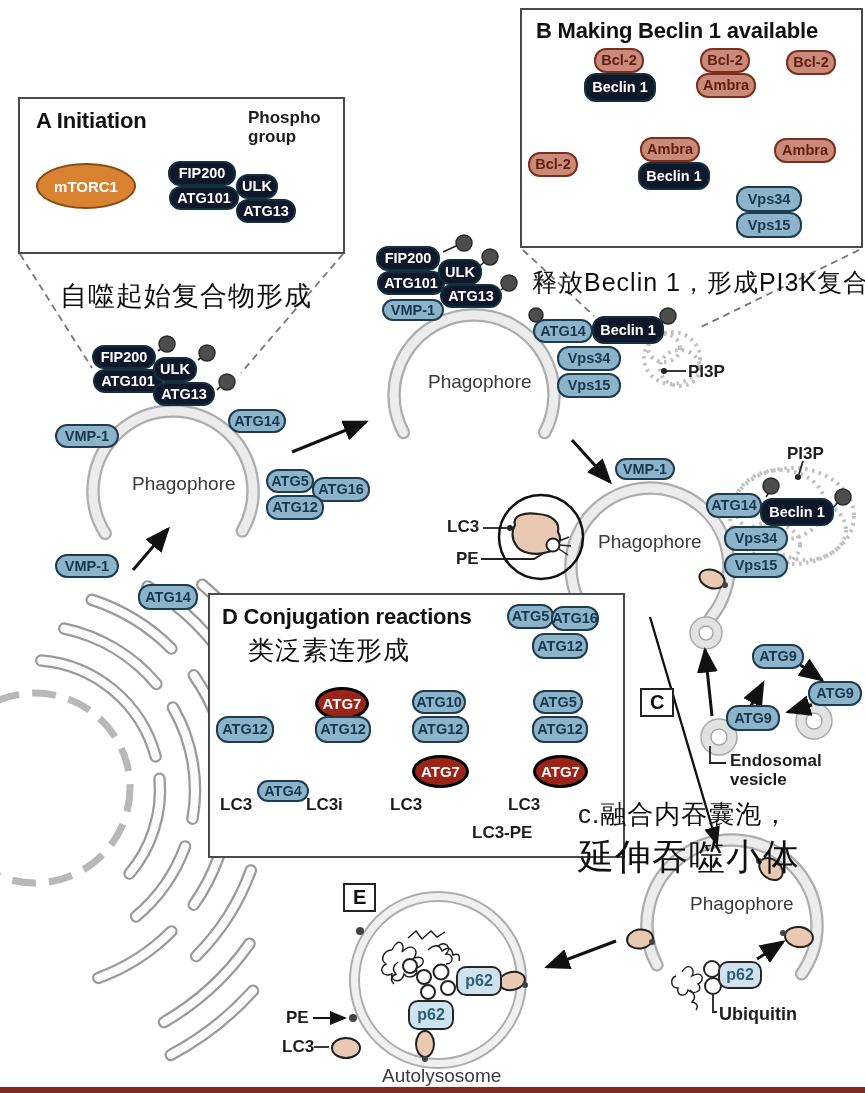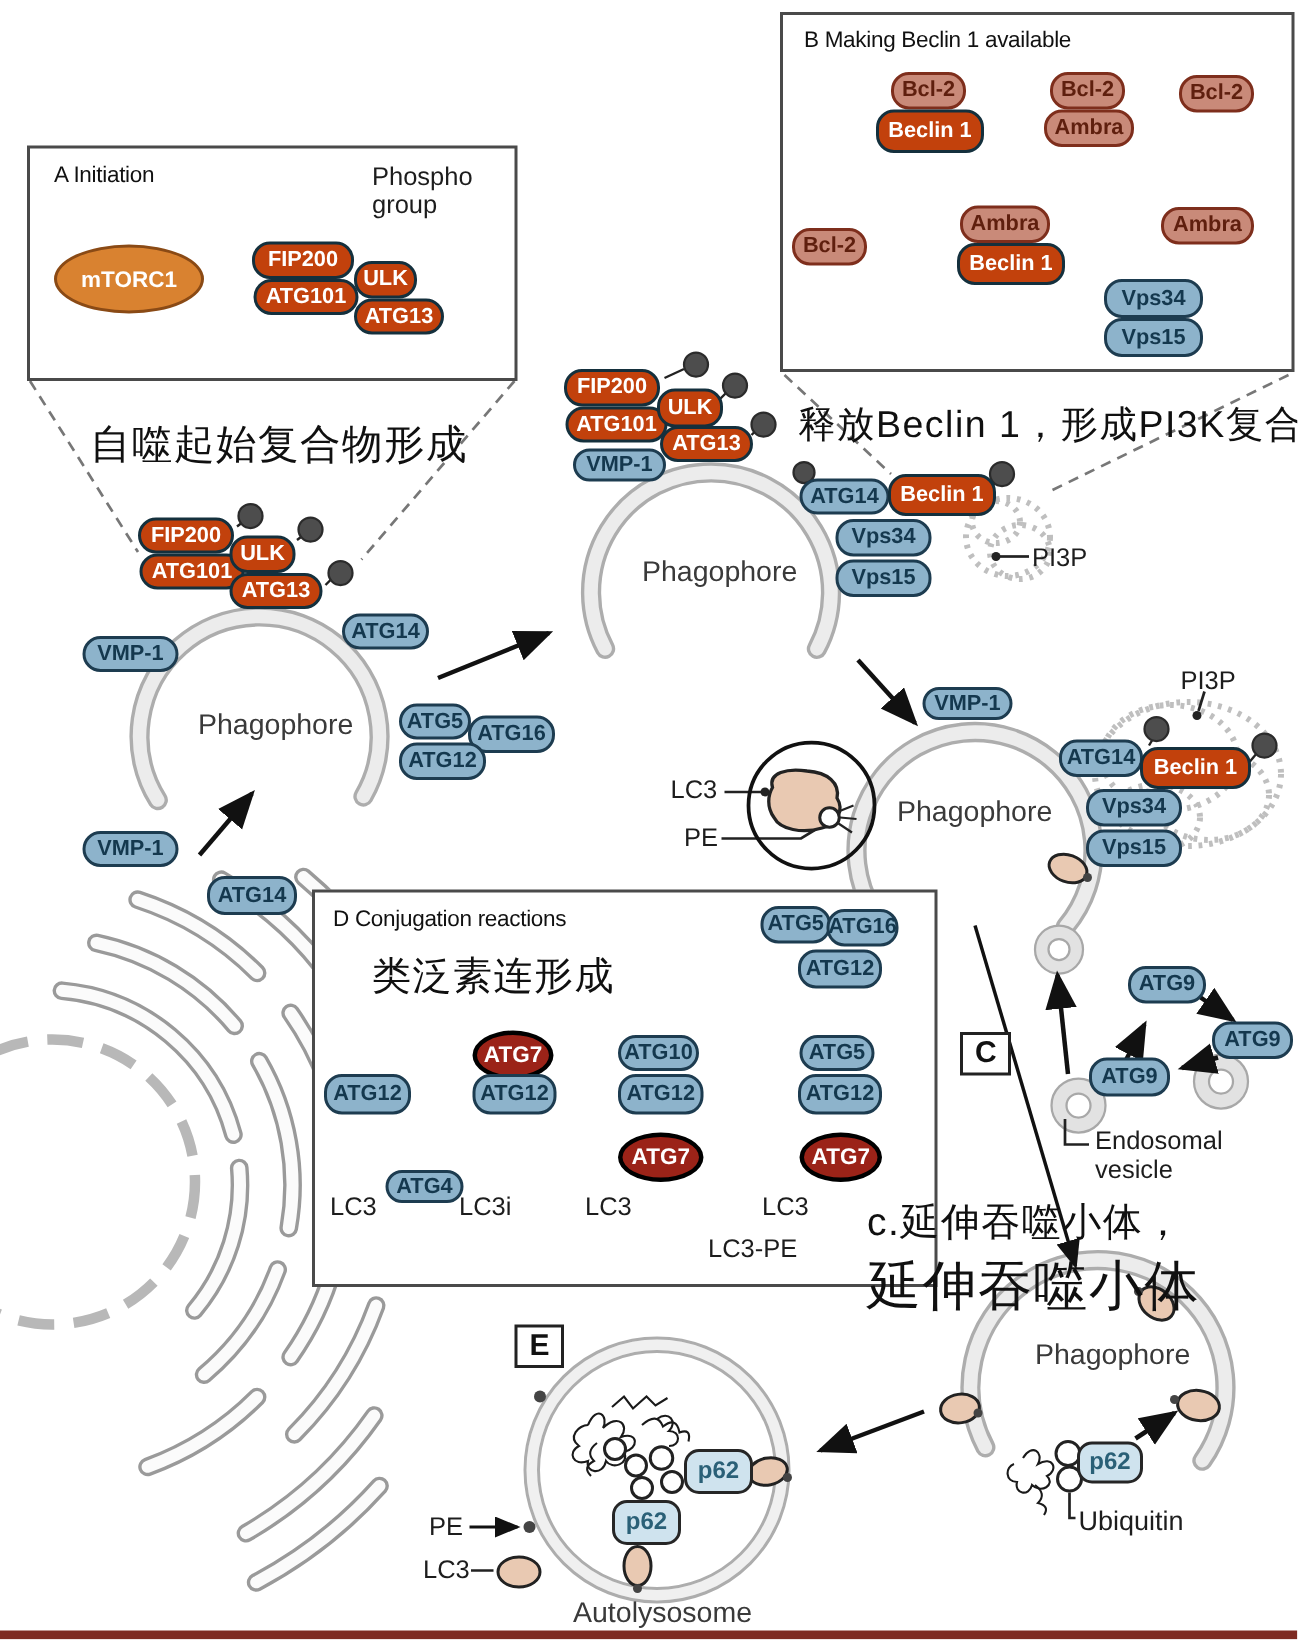--- a/index.html
+++ b/index.html
@@ -2,30 +2,30 @@
 <html><head>
 <meta charset="utf-8">
 <style>
   html,body{margin:0;padding:0;background:#fff;}
   #stage{position:relative;width:865px;height:1093px;background:#fff;overflow:hidden;
          font-family:"Liberation Sans", sans-serif;}
   #art{position:absolute;left:0;top:0;}
   .pill{position:absolute;display:flex;align-items:center;justify-content:center;
         font-weight:bold;white-space:nowrap;box-sizing:border-box;border-radius:12px;
         font-size:14.5px;line-height:1;z-index:3;}
-  .pd{background:#c2410c;border:2px solid #14303d;color:#fff;}
+  .pd{background:#0f172a;border:2px solid #14303d;color:#fff;}
   .pl{background:#8db3cb;border:2px solid #1d3c50;color:#14384e;}
   .ps{background:#c98a79;border:2px solid #7e2e1c;color:#5f1f0e;}
   .pr{background:#9b2318;border:3px solid #000000;color:#fff;border-radius:50%;font-size:15px;}
   .pp{background:#cfe3ee;border:2.5px solid #262626;color:#2a6077;border-radius:10px;font-size:16px;}
   .pe2{background:#d98230;border:2px solid #8a4a15;color:#fff;border-radius:50%;font-size:15px;}
   .box{position:absolute;background:#fff;border:2px solid #4a4a4a;box-sizing:border-box;z-index:2;}
-  .bt{position:absolute;font-weight:normal;font-size:15px;color:#111;letter-spacing:-0.2px;z-index:3;}
+  .bt{position:absolute;font-weight:bold;font-size:22px;color:#111;letter-spacing:-0.2px;z-index:3;}
   .lbl{position:absolute;color:#3a3a3a;font-size:19px;z-index:3;white-space:nowrap;}
-  .sm{font-size:17px;color:#1d1d1d;}
+  .sm{font-size:17px;color:#1d1d1d;font-weight:bold;}
   .zh{position:absolute;color:#101010;font-size:27px;z-index:4;white-space:nowrap;letter-spacing:1px;}
   .tag{position:absolute;background:#fff;border:2.5px solid #222;font-weight:bold;font-size:20px;
        padding:1px 8px;color:#111;z-index:3;}
   #footerbar{position:absolute;left:0;bottom:0;width:865px;height:6px;background:#7e2a22;z-index:5;}
 </style>
 </head>
 <body>
 
 <div id="stage">
 
@@ -319,21 +319,21 @@
 <div class="pill ps" style="left:786px;top:50px;width:50px;height:25px">Bcl-2</div>
 <div class="pill ps" style="left:528px;top:152px;width:50px;height:25px">Bcl-2</div>
 <div class="pill ps" style="left:640px;top:137px;width:60px;height:25px">Ambra</div>
 <div class="pill pd" style="left:638px;top:162px;width:72px;height:28px">Beclin 1</div>
 <div class="pill ps" style="left:774px;top:138px;width:62px;height:25px">Ambra</div>
 <div class="pill pl" style="left:736px;top:186px;width:66px;height:26px">Vps34</div>
 <div class="pill pl" style="left:736px;top:212px;width:66px;height:26px">Vps15</div>
 
 <div class="zh" style="left:60px;top:278px">自噬起始复合物形成</div>
 <div class="zh" style="left:532px;top:266px;font-size:25px">释放Beclin 1，形成PI3K复合物</div>
-<div class="zh" style="left:578px;top:797px;font-size:26px">c.延伸吞噬小体，</div>
+<div class="zh" style="left:578px;top:797px;font-size:26px">c.融合内吞囊泡，</div>
 <div class="zh" style="left:578px;top:833px;font-size:36px">延伸吞噬小体</div>
 
 <div class="lbl" style="left:132px;top:473px">Phagophore</div>
 <div class="pill pd" style="left:92px;top:345px;width:64px;height:24px">FIP200</div>
 <div class="pill pd" style="left:93px;top:369px;width:70px;height:24px">ATG101</div>
 <div class="pill pd" style="left:153px;top:357px;width:44px;height:25px">ULK</div>
 <div class="pill pd" style="left:153px;top:382px;width:62px;height:24px">ATG13</div>
 <div class="pill pl" style="left:55px;top:424px;width:64px;height:24px">VMP-1</div>
 <div class="pill pl" style="left:228px;top:409px;width:58px;height:24px">ATG14</div>
 <div class="pill pl" style="left:266px;top:469px;width:48px;height:24px">ATG5</div>

